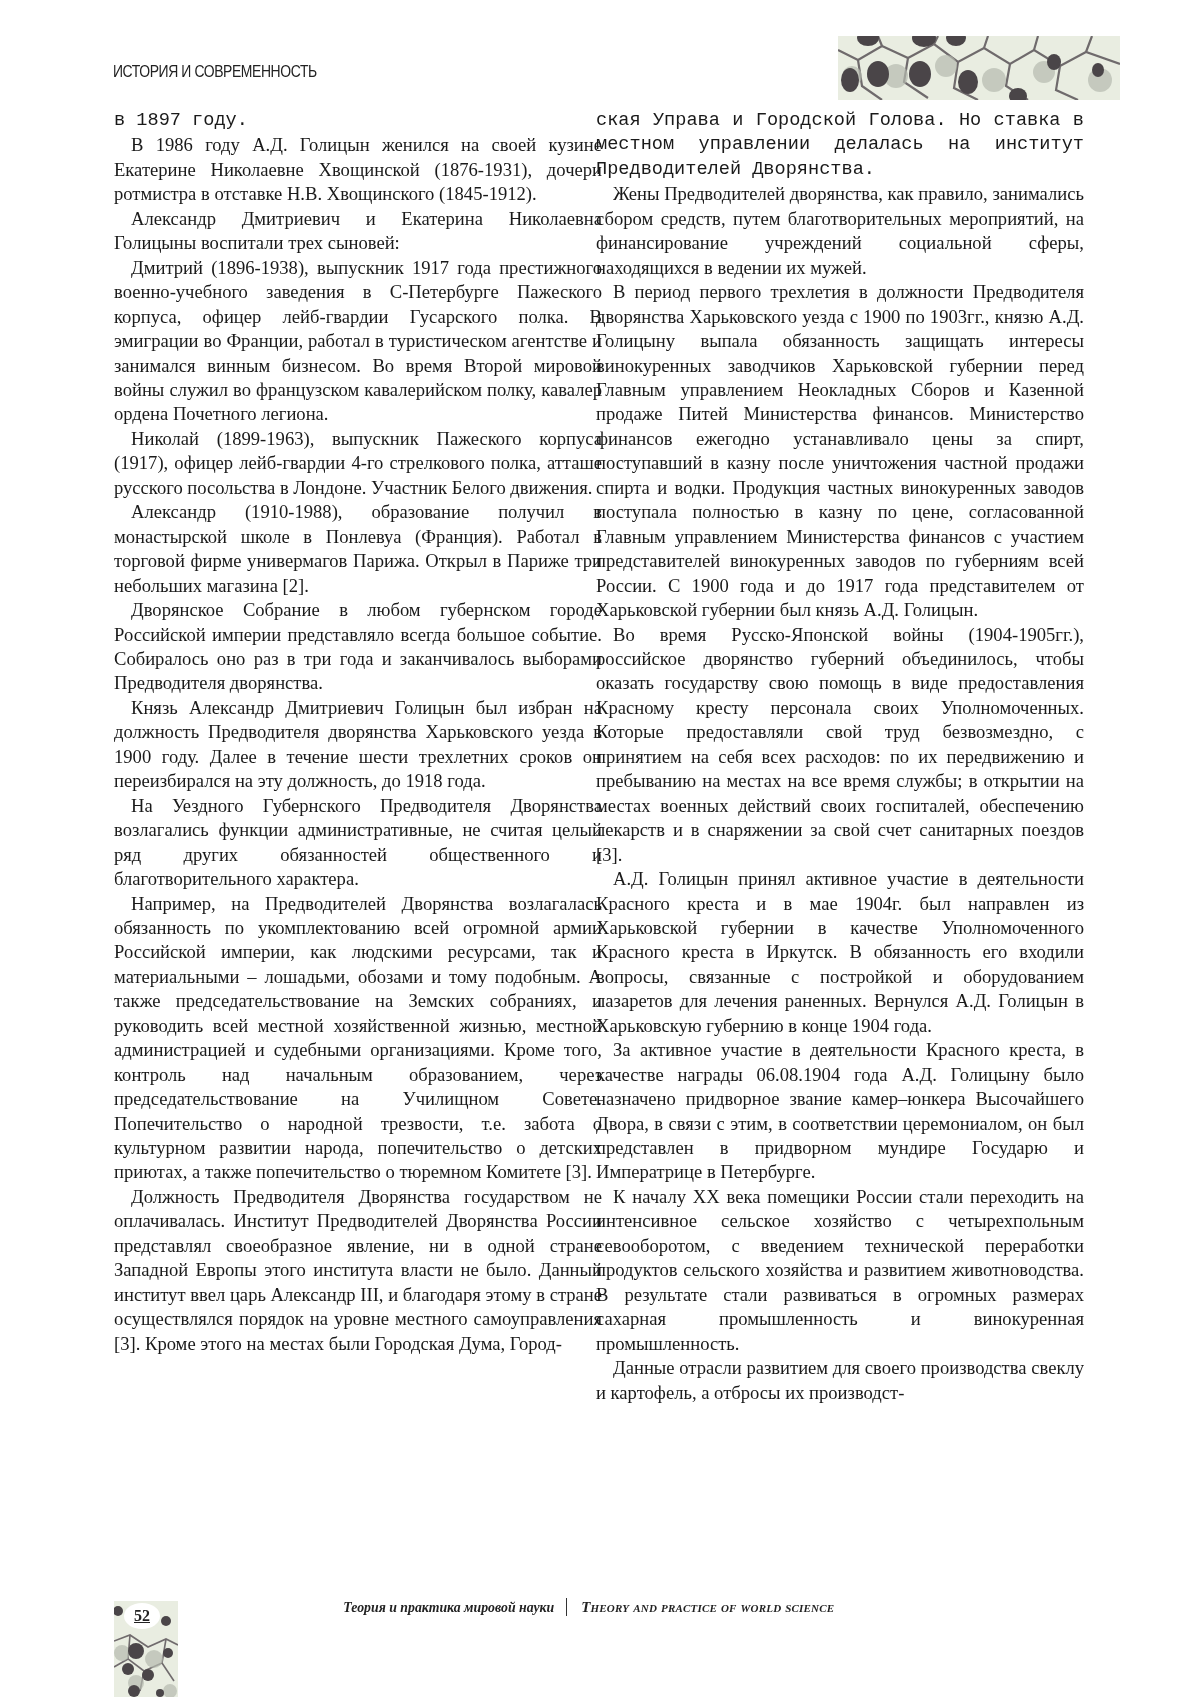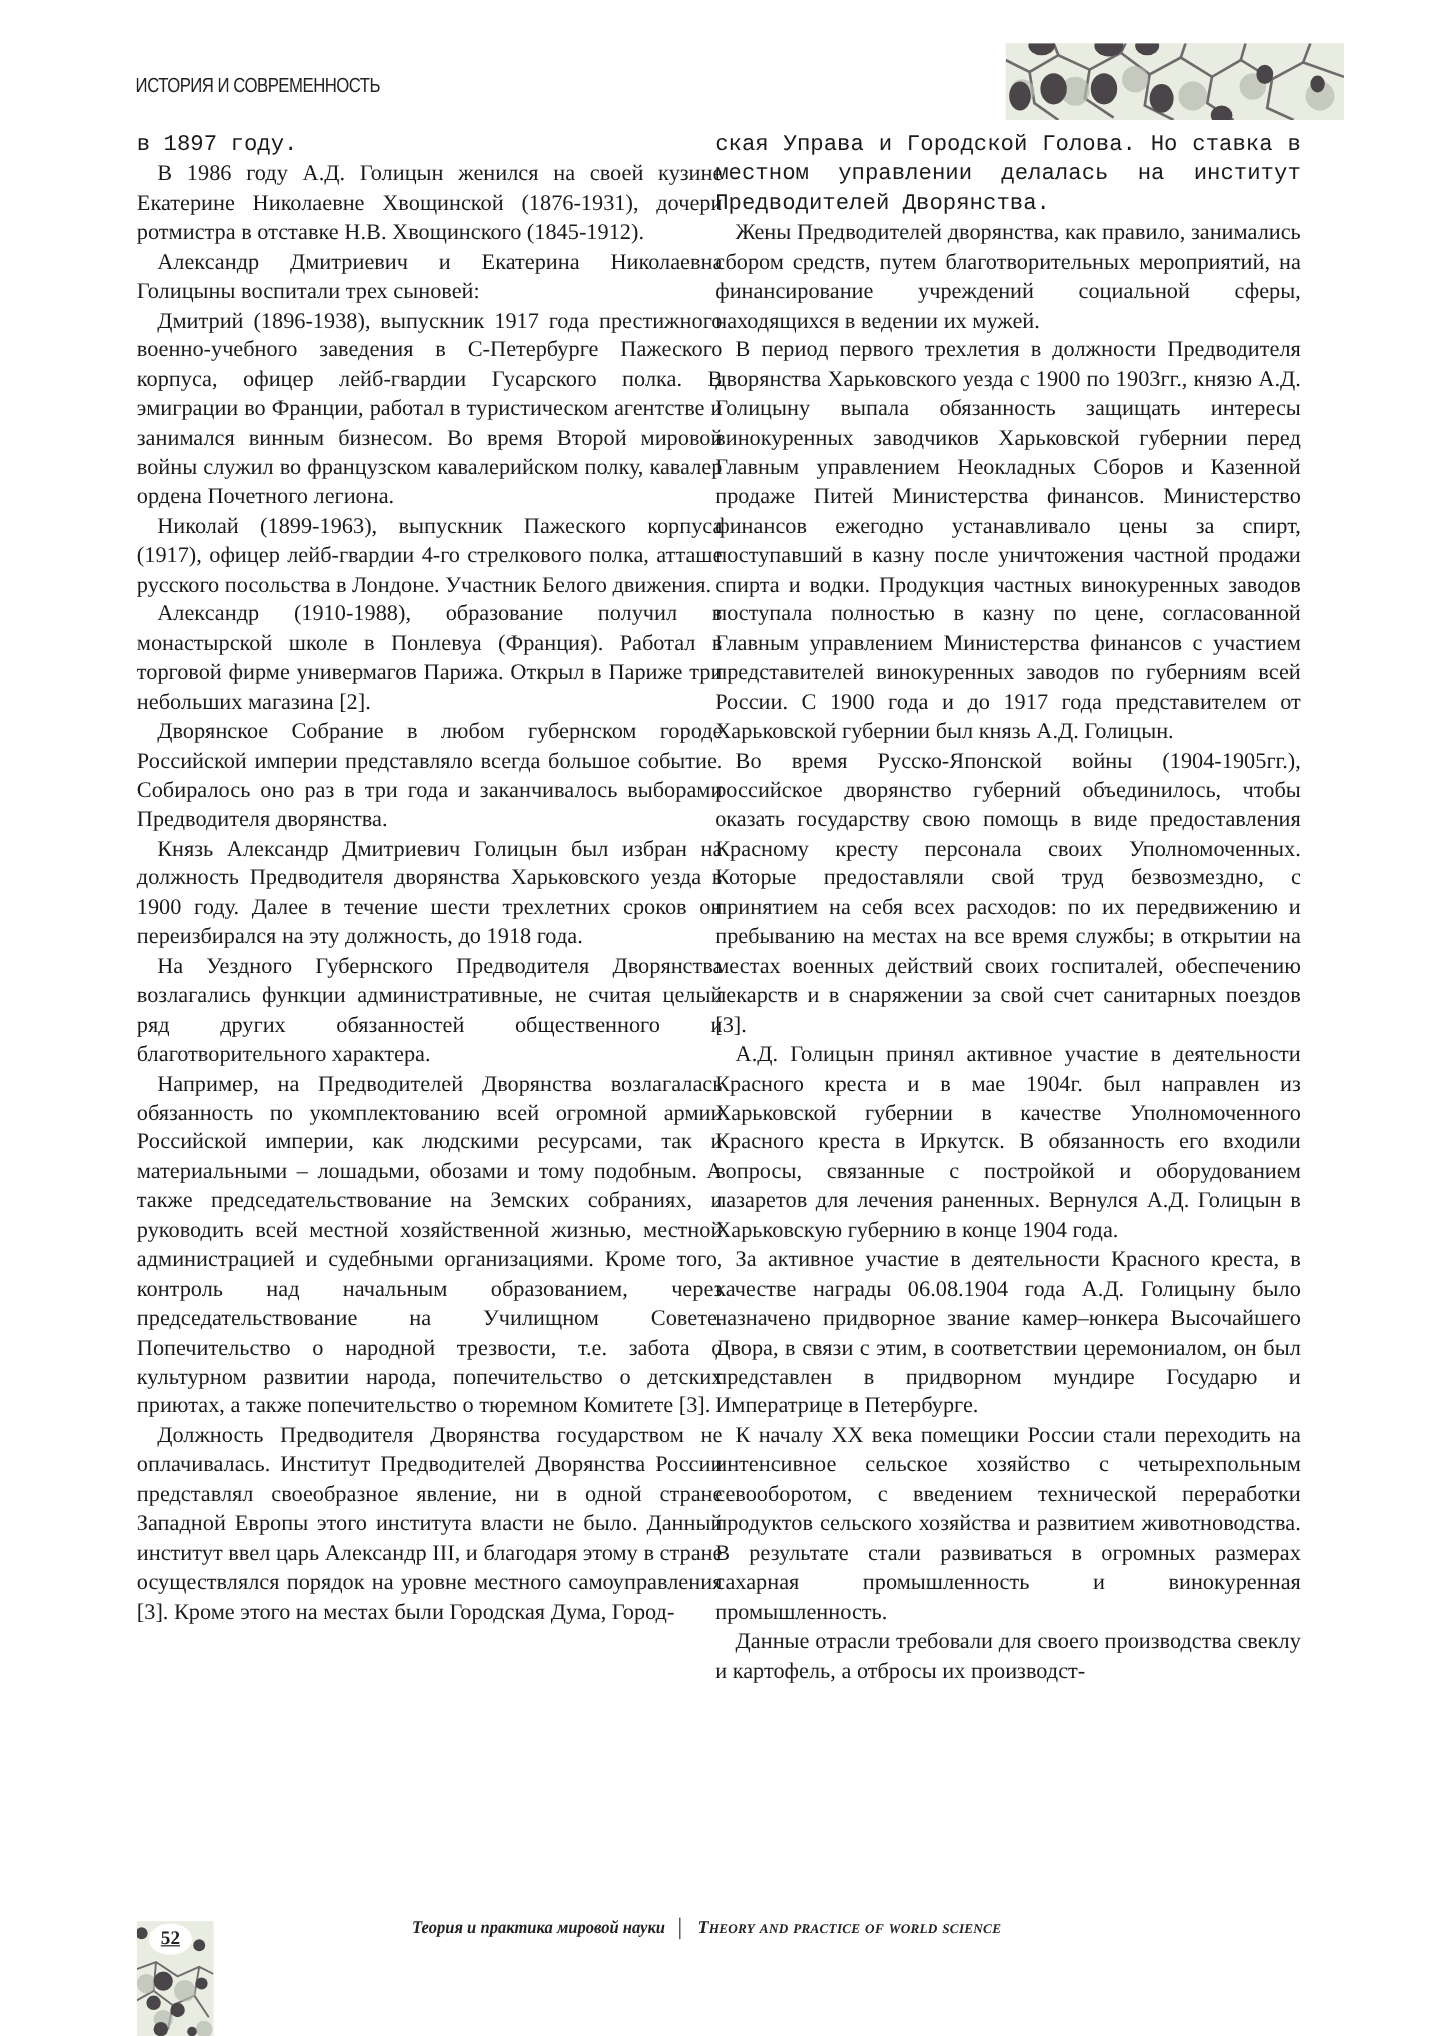--- a/index.html
+++ b/index.html
@@ -164,21 +164,21 @@
   </div>
 
   <div class="column col-right">
     <p class="no-indent">ская Управа и Городской Голова. Но ставка в местном управлении делалась на институт Предводителей Дворянства.</p>
     <p>Жены Предводителей дворянства, как правило, занимались сбором средств, путем благотворительных мероприятий, на финансирование учреждений социальной сферы, находящихся в ведении их мужей.</p>
     <p>В период первого трехлетия в должности Предводителя дворянства Харьковского уезда с 1900 по 1903гг., князю А.Д. Голицыну выпала обязанность защищать интересы винокуренных заводчиков Харьковской губернии перед Главным управлением Неокладных Сборов и Казенной продаже Питей Министерства финансов. Министерство финансов ежегодно устанавливало цены за спирт, поступавший в казну после уничтожения частной продажи спирта и водки. Продукция частных винокуренных заводов поступала полностью в казну по цене, согласованной Главным управлением Министерства финансов с участием представителей винокуренных заводов по губерниям всей России.  С 1900 года и до 1917 года представителем от Харьковской губернии был князь А.Д. Голицын.</p>
     <p> Во время Русско-Японской войны (1904-1905гг.), российское дворянство губерний объединилось, чтобы оказать государству свою помощь в виде  предоставления Красному кресту персонала своих Уполномоченных. Которые предоставляли свой труд безвозмездно, с принятием на себя всех расходов: по их передвижению и пребыванию на местах на все время службы; в открытии на местах военных действий своих госпиталей, обеспечению лекарств и в снаряжении за свой счет санитарных поездов [3].</p>
     <p> А.Д. Голицын принял активное участие в деятельности Красного креста и в мае 1904г. был направлен из Харьковской губернии в качестве Уполномоченного Красного креста в Иркутск. В обязанность его входили вопросы, связанные с постройкой и оборудованием лазаретов для лечения раненных. Вернулся А.Д. Голицын в Харьковскую губернию в конце 1904 года.</p>
     <p>За активное участие в деятельности Красного креста, в качестве награды 06.08.1904 года А.Д. Голицыну было назначено придворное звание камер–юнкера Высочайшего Двора, в связи с этим, в соответствии церемониалом, он был представлен в придворном мундире Государю и Императрице в Петербурге.</p>
     <p>К началу XX века помещики России стали переходить на интенсивное сельское хозяйство с четырехпольным севооборотом, с введением технической переработки продуктов сельского хозяйства и развитием животноводства. В результате стали развиваться в огромных размерах сахарная промышленность и винокуренная промышленность.</p>
-    <p>Данные отрасли требовали для своего производства свеклу и картофель, а отбросы их производст-</p>
+    <p>Данные отрасли развитием для своего производства свеклу и картофель, а отбросы их производст-</p>
   </div>
 
   <div class="footer-art">
     <svg width="64" height="96" viewBox="0 0 64 96" xmlns="http://www.w3.org/2000/svg">
       <g stroke="#5a5458" stroke-width="1.6" fill="none" opacity="0.85">
         <path d="M0 40 L16 34 L34 46 L52 38 L64 44 M16 34 L14 58 L30 70 L48 62 L52 38 M30 70 L26 90 M48 62 L60 80 M14 58 L0 66"></path>
       </g>
       <g fill="#b6bbb0" opacity="0.7">
         <circle cx="8" cy="52" r="8"></circle>
           <circle cx="40" cy="58" r="9"></circle>

